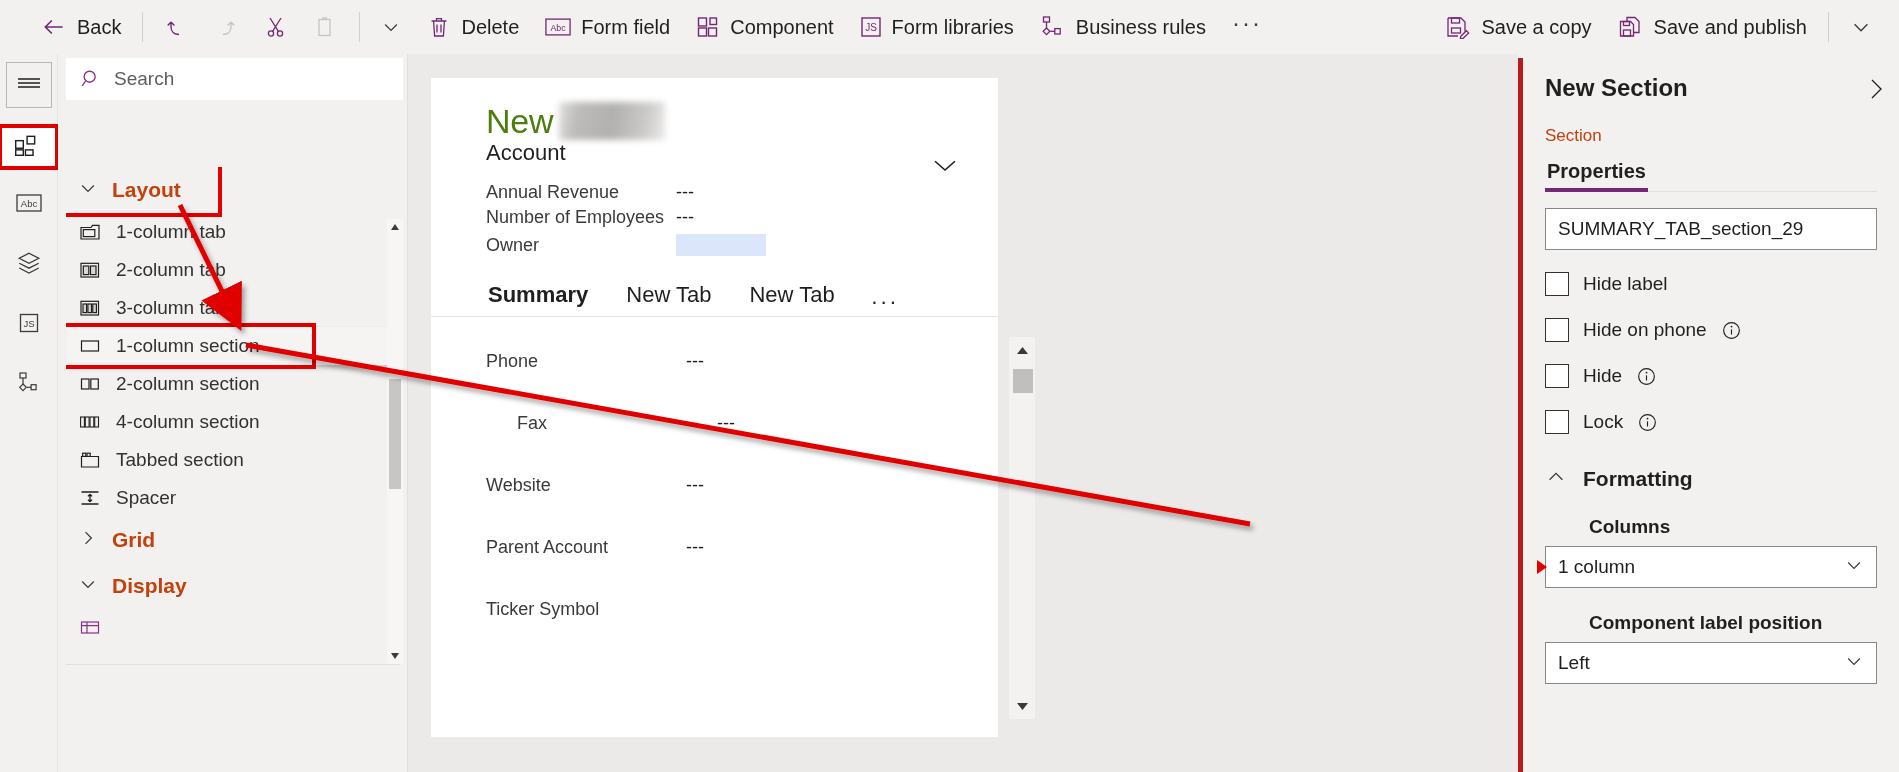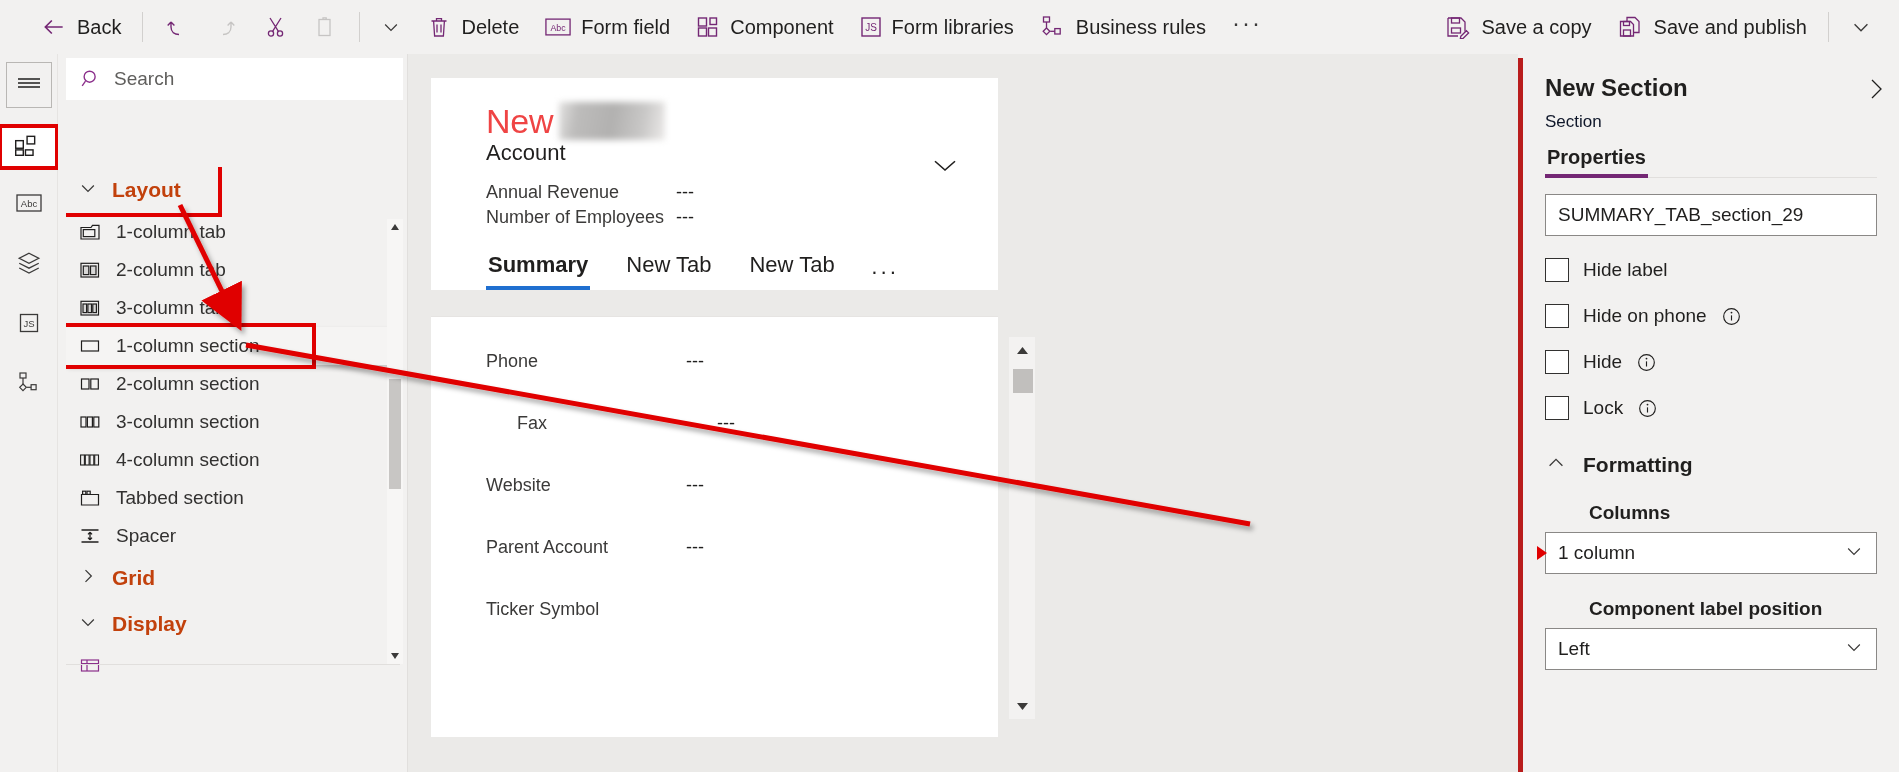--- a/index.html
+++ b/index.html
@@ -103,21 +103,21 @@
 
   
   .canvas{
     position:absolute;left:408px;top:54px;right:381px;bottom:0;background:#ebeae8;
   }
   .form-card{
     position:absolute;left:23px;top:24px;width:567px;background:#ffffff;
   }
   .fc-head{padding:24px 0 0 55px;}
   .fc-title-row{display:flex;align-items:flex-end;gap:0;}
-  .fc-new{font-size:34px;font-weight:400;color:#ef4444;line-height:1;letter-spacing:-.2px;}
+  .fc-new{font-size:34px;font-weight:400;color:#4d7c0f;line-height:1;letter-spacing:-.2px;}
   .fc-blur{
     width:106px;height:38px;margin-left:6px;margin-bottom:-2px;
     background:linear-gradient(100deg,#e2e1e0 0%,#bdbcbb 18%,#b2b1b0 50%,#c9c8c7 78%,#eceae9 100%);
     filter:blur(3px);
   }
   .fc-sub{font-size:22px;color:#201f1e;margin-top:2px;}
   .fc-fields{margin-top:14px;}
   .fc-frow{display:flex;align-items:center;height:25px;font-size:18px;color:#3b3a39;}
   .fc-flabel{width:190px;}
   .fc-fval{color:#201f1e;letter-spacing:0px;}
@@ -150,21 +150,21 @@
 
   
   .props{
     position:absolute;right:0;top:58px;width:381px;height:718px;
     background:#f2f1f0;border-left:5px solid #b91c1c;box-sizing:border-box;
     padding:0 22px;
   }
   .pr-head{display:flex;align-items:flex-start;justify-content:space-between;padding-top:16px;}
   .pr-title{font-size:24px;font-weight:600;color:#201f1e;}
   .pr-expand{width:30px;height:30px;display:flex;align-items:center;justify-content:center;cursor:pointer;color:#201f1e;margin-right:-14px;}
-  .pr-sub{font-size:17px;color:#0f172a;margin-top:8px;}
+  .pr-sub{font-size:17px;color:#c2410c;margin-top:22px;}
   .pr-tabs{margin-top:14px;border-bottom:1px solid #e1dfdd;display:flex;}
   .pr-tab{font-size:20px;font-weight:700;color:#201f1e;padding:0 2px 8px 2px;position:relative;cursor:pointer;}
   .pr-tab.active::after{content:"";position:absolute;left:0;right:0;bottom:-1px;height:4px;background:#742774;}
   .pr-input{
     margin-top:16px;width:100%;height:42px;background:#fff;border:1px solid #8a8886;
     box-sizing:border-box;padding:0 12px;font-size:19px;color:#201f1e;outline:none;
     font-family:"Liberation Sans", sans-serif;
   }
   .cb-row{display:flex;align-items:center;gap:14px;margin-top:22px;cursor:pointer;}
   .cb{width:24px;height:24px;border:1.6px solid #323130;background:#fff;box-sizing:border-box;flex:0 0 24px;}
@@ -452,30 +452,20 @@
       <div class="row">
         <span class="ic">
           <svg width="22" height="18" viewBox="0 0 22 18" fill="none" stroke="#201f1e" stroke-width="1.2">
             <rect x="2.5" y="4" width="7.5" height="10"></rect>
               <rect x="11.8" y="4" width="7.5" height="10"></rect>
           </svg>
         </span>
         <span>2-column section</span>
       </div>
 
-      <div class="row">
-        <span class="ic">
-          <svg width="22" height="18" viewBox="0 0 22 18" fill="none" stroke="#201f1e" stroke-width="1.2">
-            <rect x="2" y="4" width="5" height="10"></rect>
-              <rect x="8.4" y="4" width="5" height="10"></rect>
-              <rect x="14.8" y="4" width="5" height="10"></rect>
-          </svg>
-        </span>
-        <span>3-column section</span>
-      </div>
 
       <div class="row">
         <span class="ic">
           <svg width="22" height="18" viewBox="0 0 22 18" fill="none" stroke="#201f1e" stroke-width="1.1">
             <rect x="1.6" y="4" width="3.8" height="10"></rect>
               <rect x="6.3" y="4" width="3.8" height="10"></rect>
             <rect x="11" y="4" width="3.8" height="10"></rect>
               <rect x="15.7" y="4" width="3.8" height="10"></rect>
           </svg>
         </span>
@@ -559,20 +549,24 @@
         <div class="fc-sub">Account</div>
 
         <div class="fc-fields">
           <div class="fc-frow">
             <span class="fc-flabel">Annual Revenue</span>
             <span class="fc-fval">---</span>
           </div>
           <div class="fc-frow">
             <span class="fc-flabel">Number of Employees</span>
             <span class="fc-fval">---</span>
+          </div>
+          <div class="fc-frow" style="height:30px;">
+            <span class="fc-flabel">Owner</span>
+            <span class="fc-blurval"></span>
           </div>
         </div>
       </div>
 
       <div class="fc-chev">
         <svg width="30" height="30" viewBox="0 0 24 24" fill="none" stroke="#201f1e" stroke-width="1.3">
           <path d="M4 9l8 7 8-7"></path>
         </svg>
       </div>
 

